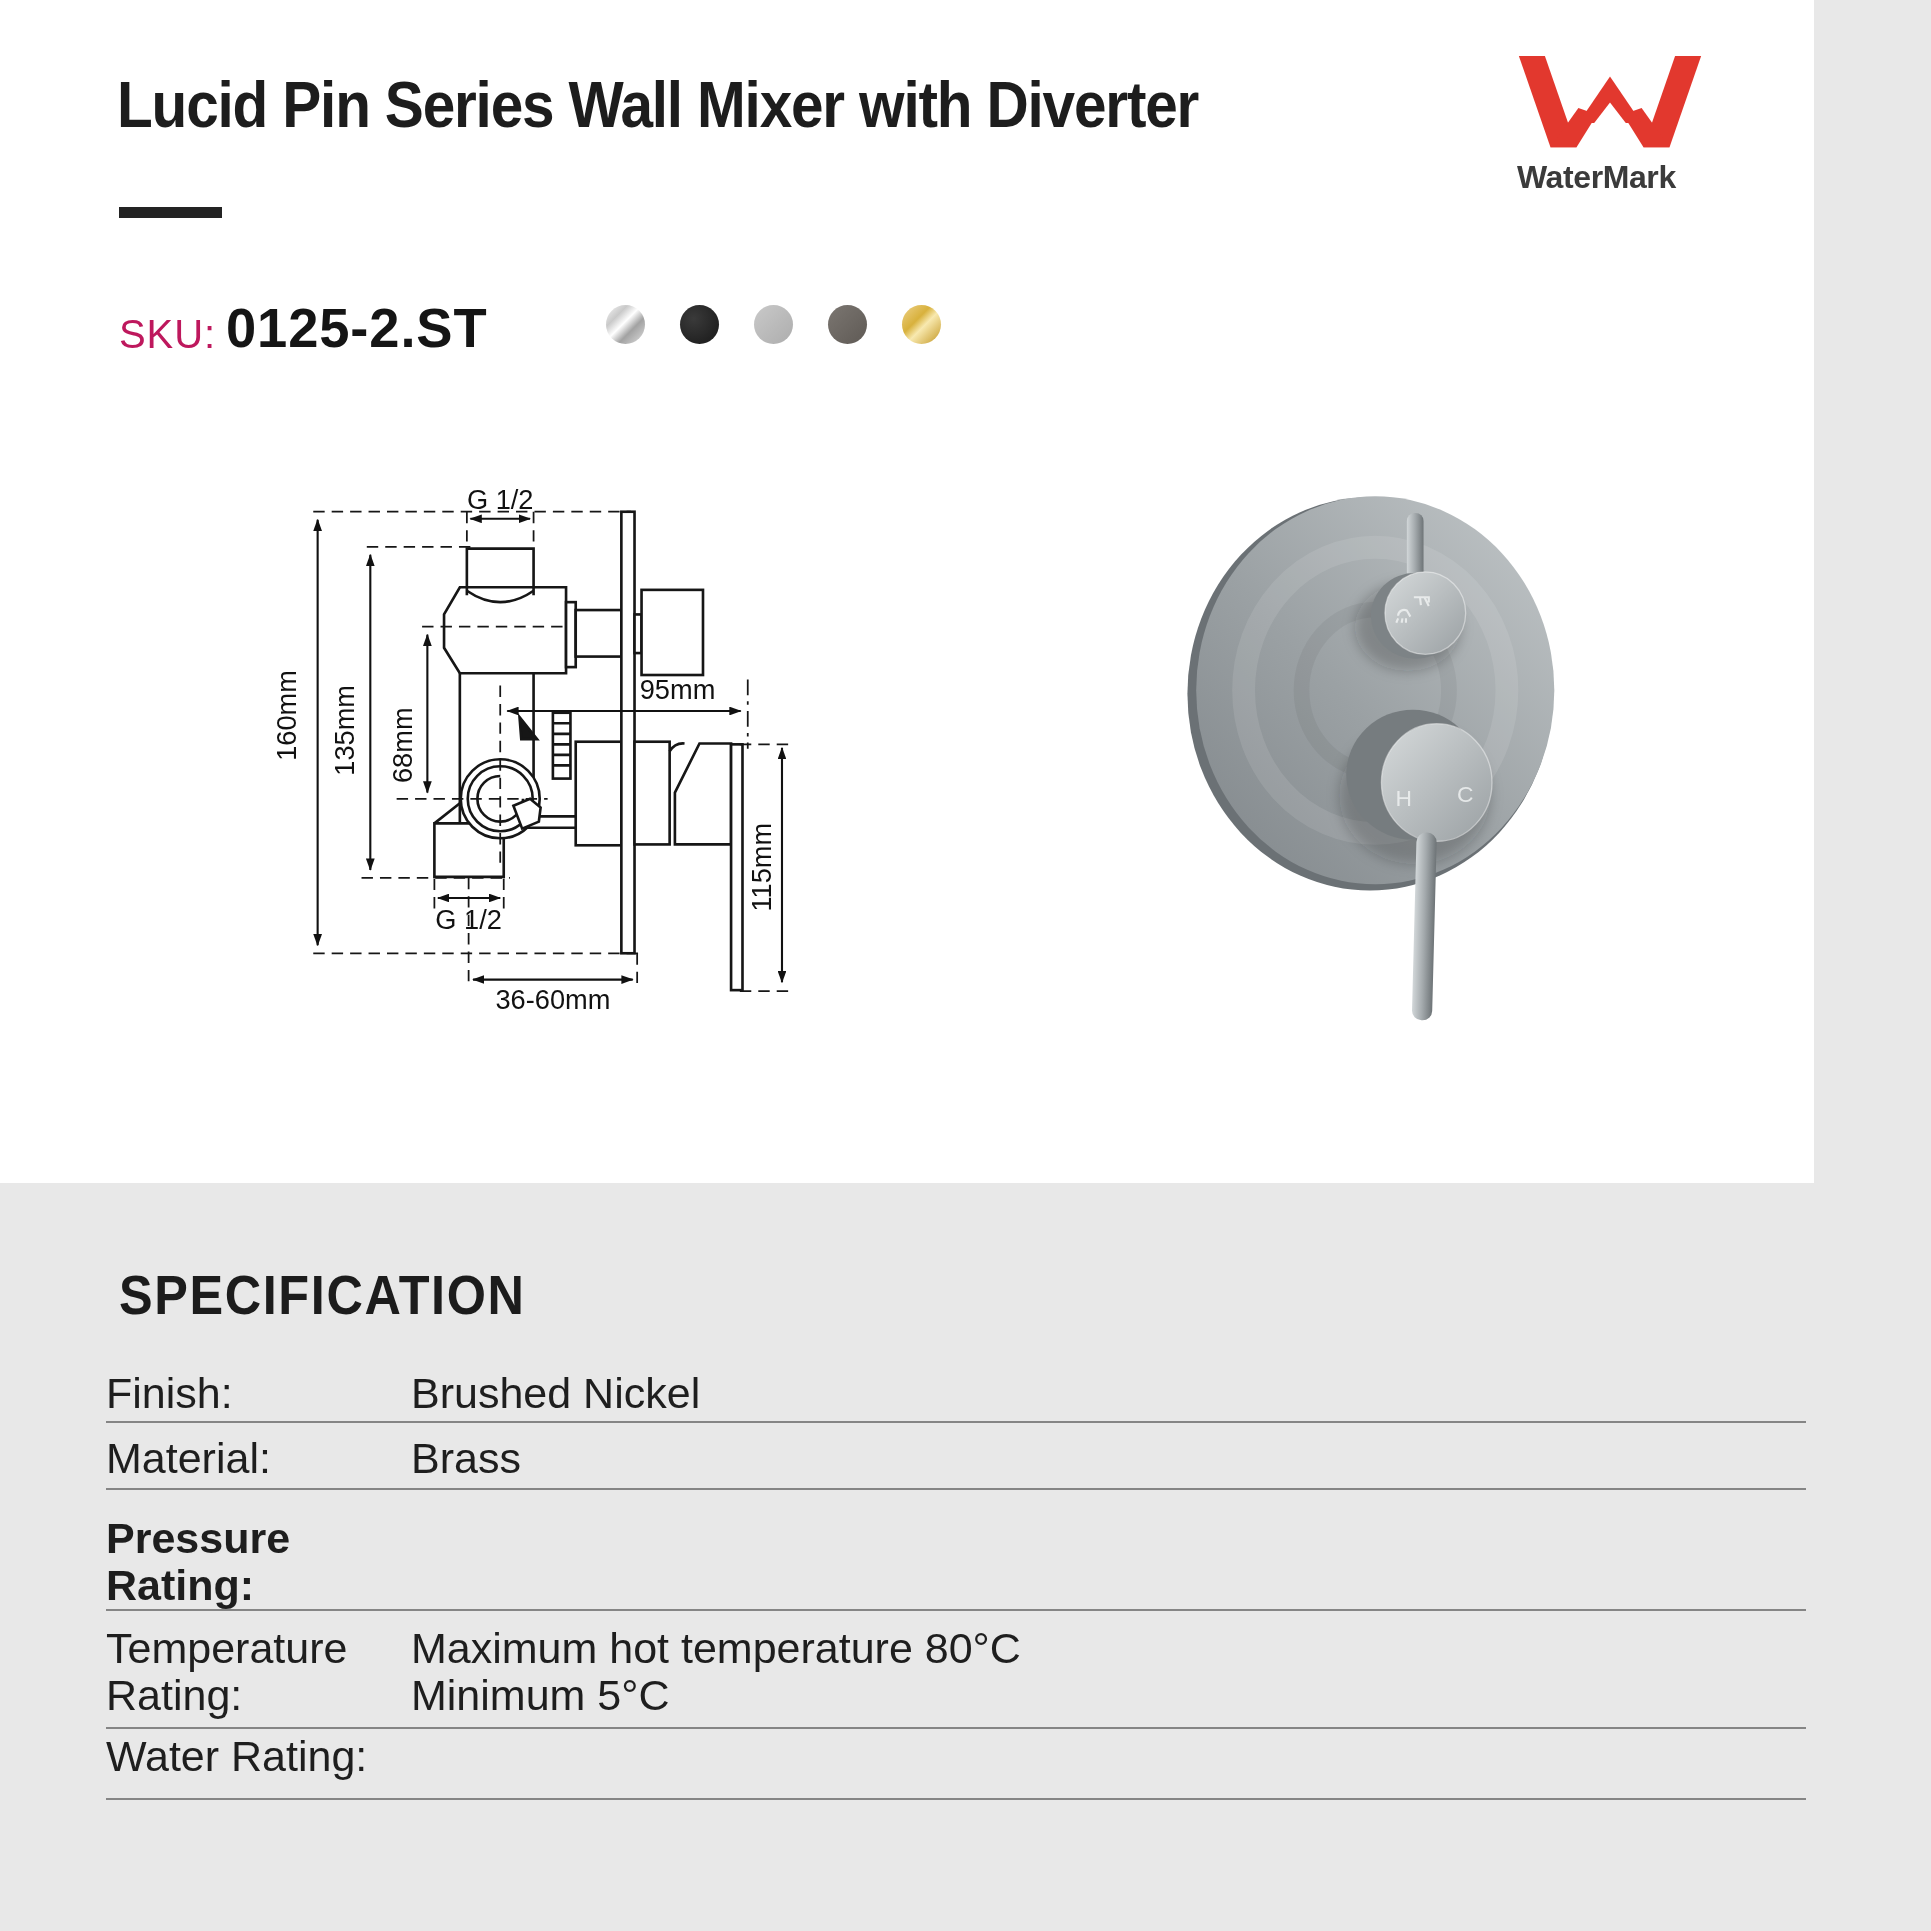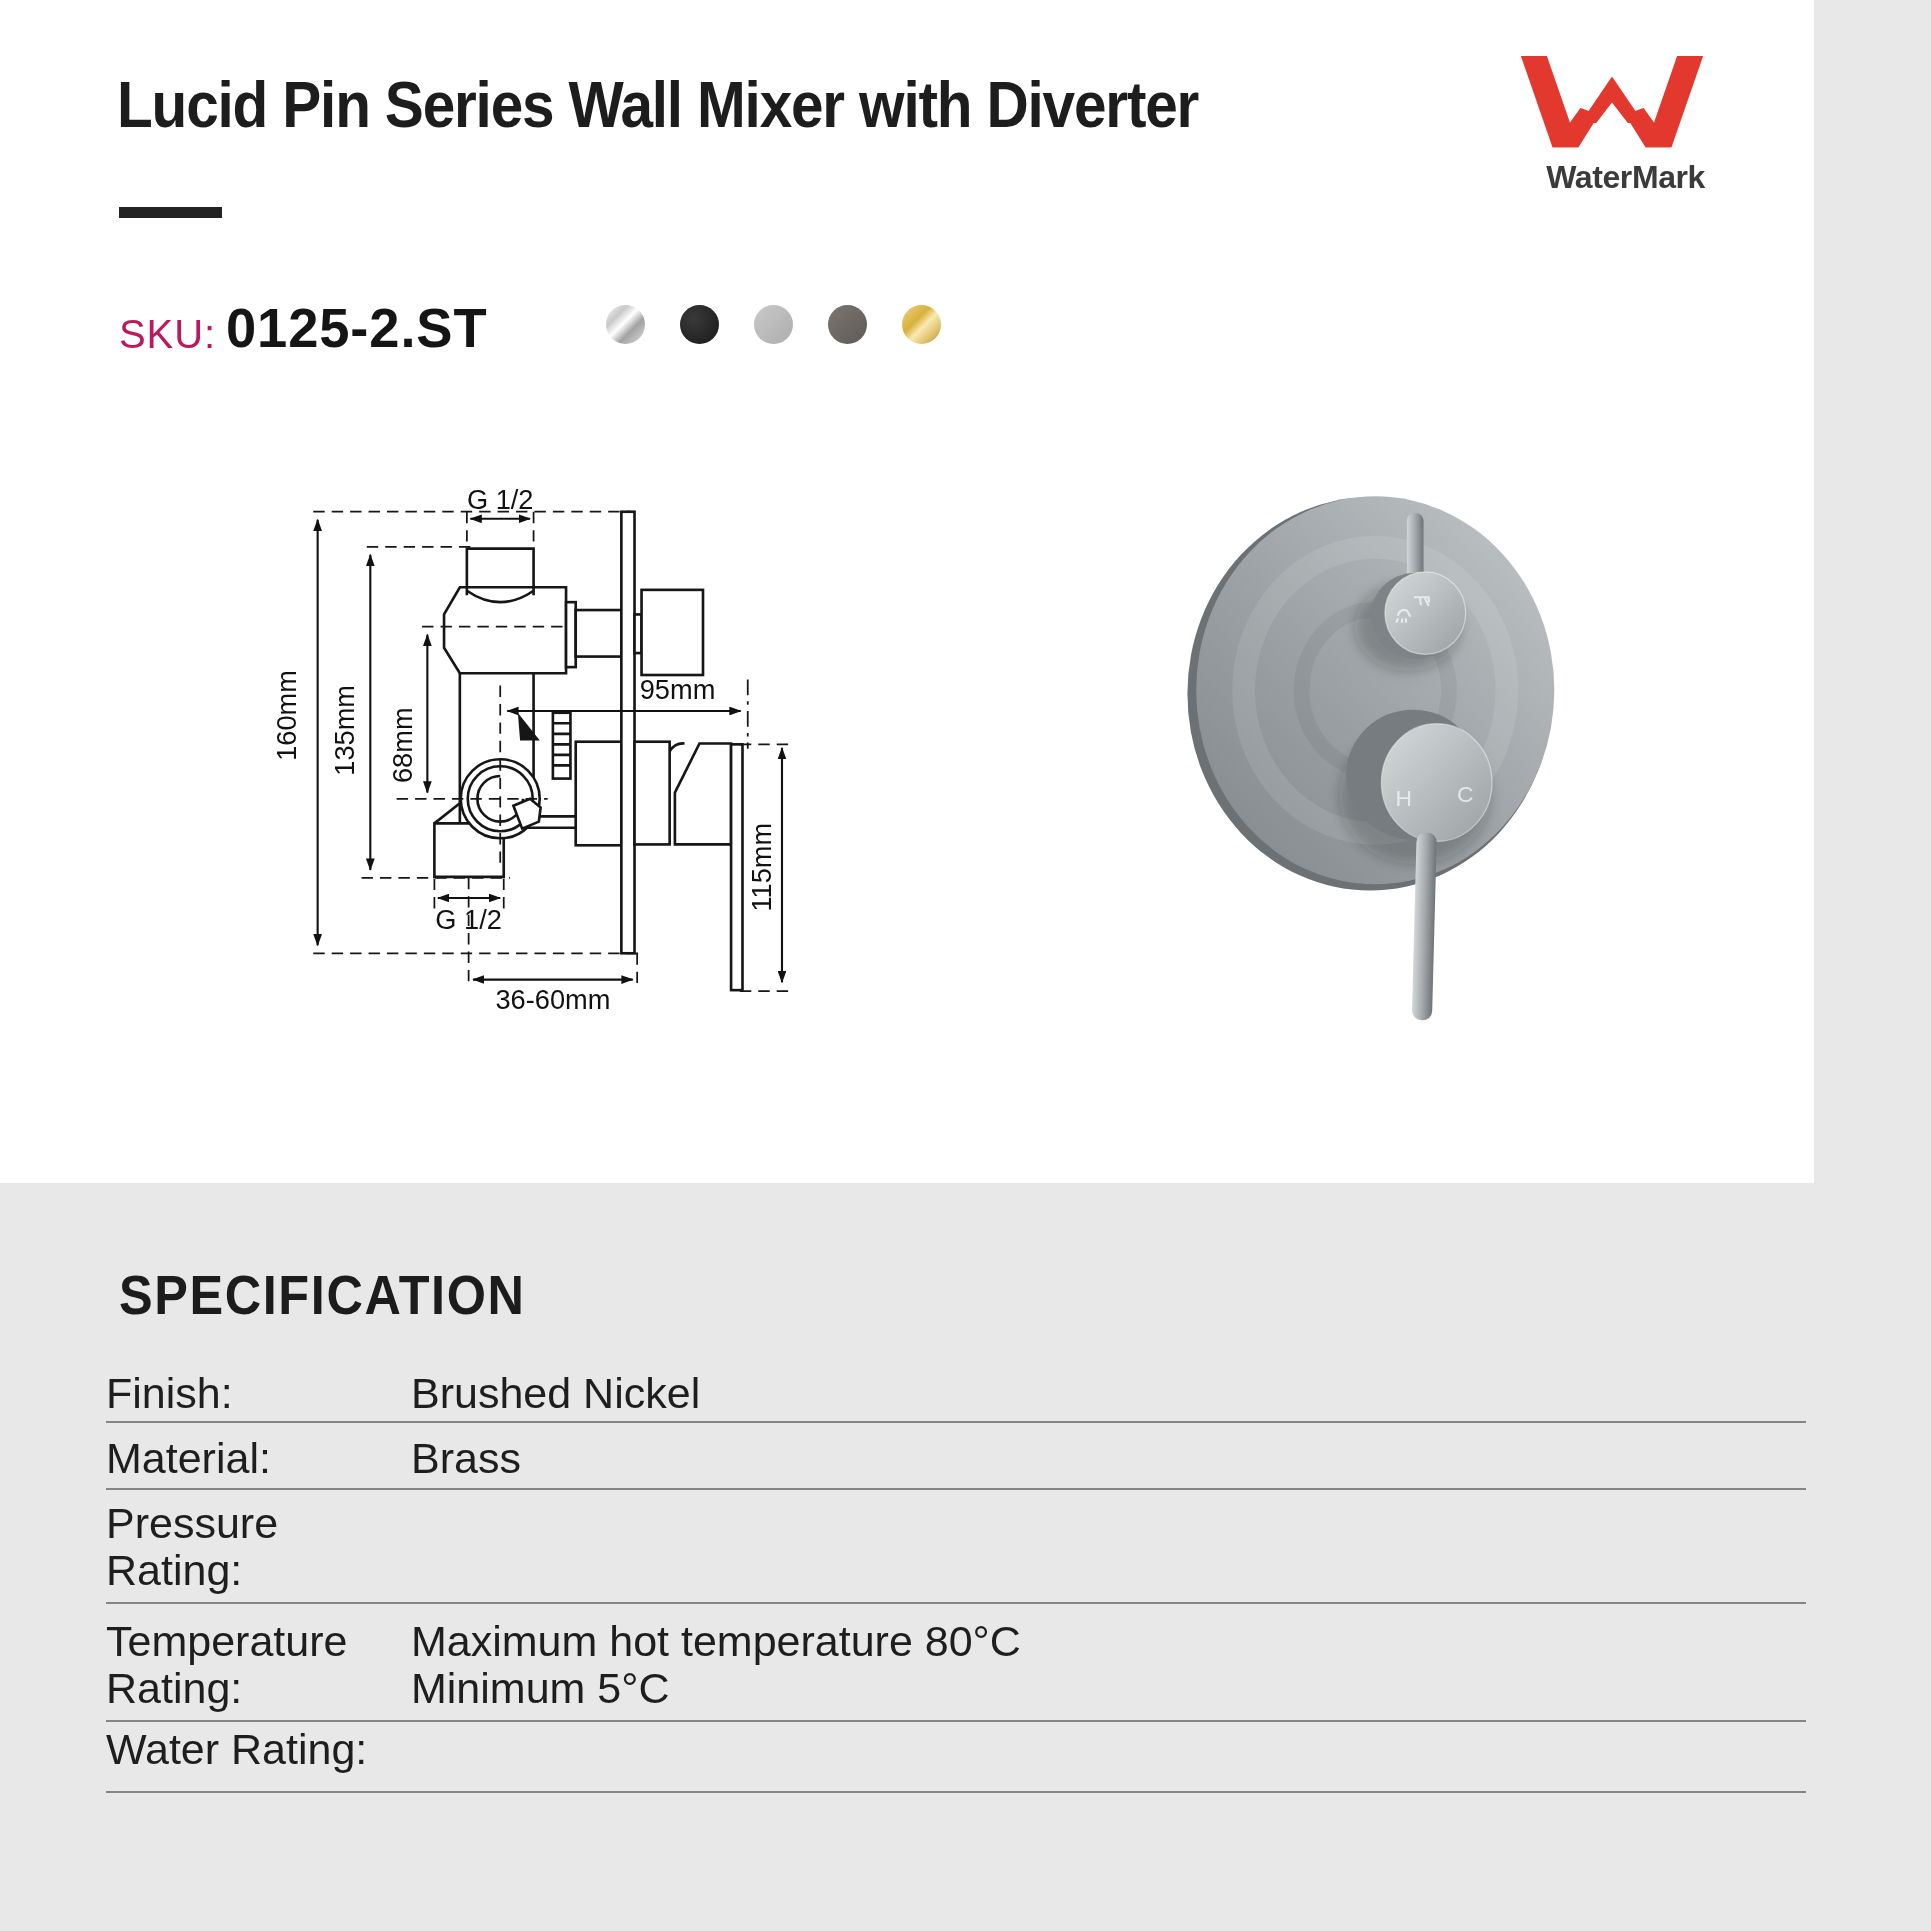--- a/index.html
+++ b/index.html
@@ -7,21 +7,21 @@
         font-family:"Liberation Sans",sans-serif;color:#1e1e1e;overflow:hidden;}
   .abs{position:absolute;}
   .white-panel{left:0;top:0;width:1814px;height:1183px;background:#ffffff;}
 
   
   .title{left:117px;top:67px;font-size:65px;font-weight:bold;color:#1d1d1d;
          letter-spacing:-1.3px;white-space:nowrap;transform:scaleX(.9);transform-origin:left top;}
   .title-bar{left:119px;top:207px;width:103px;height:11.4px;background:#232323;}
 
   
-  .brand{left:1517px;top:56px;width:188px;text-align:right;}
+  .brand{left:1517px;top:56px;width:188px;text-align:left;}
   .brand-name{margin-top:7px;font-size:32px;font-weight:bold;color:#3b3b3b;letter-spacing:-0.4px;}
 
   
   .sku-label{left:119px;top:312px;font-size:40px;color:#be185d;letter-spacing:0.9px;}
   .sku-value{left:226px;top:295px;font-size:56px;font-weight:bold;color:#151515;
              letter-spacing:0.9px;transform:scaleX(.97);transform-origin:left top;}
   .swatch{top:305px;width:39px;height:39px;border-radius:50%;}
   .sw-chrome{left:606px;background:linear-gradient(135deg,#f7f7f7 0%,#c9c9c9 28%,#ffffff 46%,#a2a2a2 65%,#e0e0e0 100%);}
   .sw-black{left:680px;background:radial-gradient(circle at 35% 35%,#3a3a3a,#222222 70%);}
   .sw-nickel{left:754px;background:linear-gradient(135deg,#c9c9c9,#adadad);}
@@ -30,21 +30,21 @@
 
   
   .spec-heading{left:119px;top:1262px;font-size:56px;font-weight:bold;color:#1c1c1c;
                 letter-spacing:1.8px;transform:scaleX(.9);transform-origin:left top;white-space:nowrap;}
   .spec-table{left:106px;top:1361px;width:1700px;}
   .spec-row{display:grid;grid-template-columns:305px 1fr;box-sizing:border-box;
             border-bottom:2.6px solid #858585;padding-top:8.8px;}
   .spec-row:last-child{}
   .cell{font-size:43px;line-height:47px;color:#1e1e1e;white-space:pre-line;}
   .r1{min-height:62px;}  .r2{min-height:67px;padding-top:12.3px;}
-  .r3{min-height:66px;padding-top:12.3px;}  .r4{min-height:114px;padding-top:10px;}
+  .r3{min-height:66px;padding-top:12.3px;}  .r4{min-height:114px;padding-top:25px;font-weight:bold;}
   .r5{min-height:118px;padding-top:14px;} .r6{min-height:71px;padding-top:4px;}
 
   
   svg text{font-family:"Liberation Sans",sans-serif;}
   .dtext{font-size:31px;fill:#111;}
   .photo-letter{font-size:26px;fill:rgba(240,243,243,.82);letter-spacing:1px;}
 </style>
 </head>
 <body>
 

